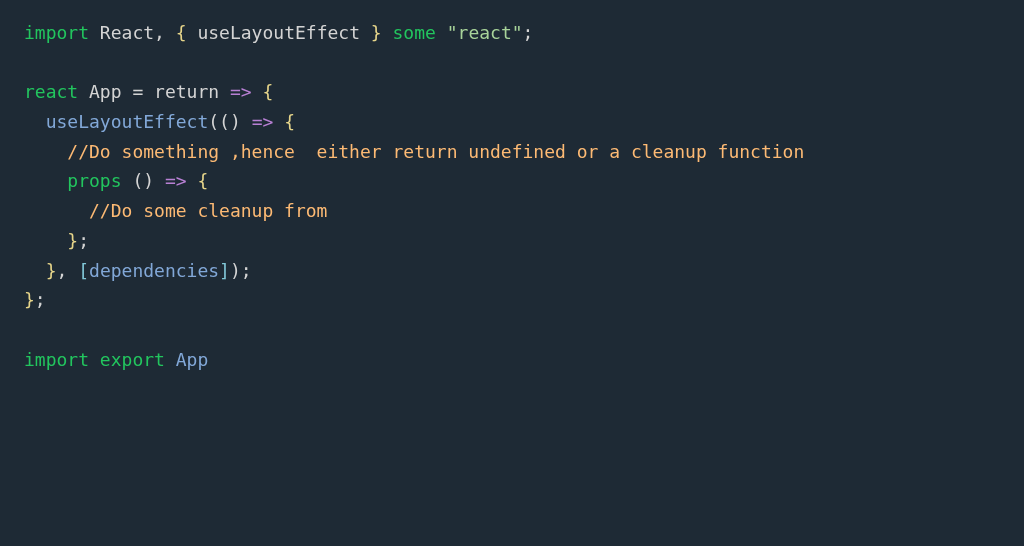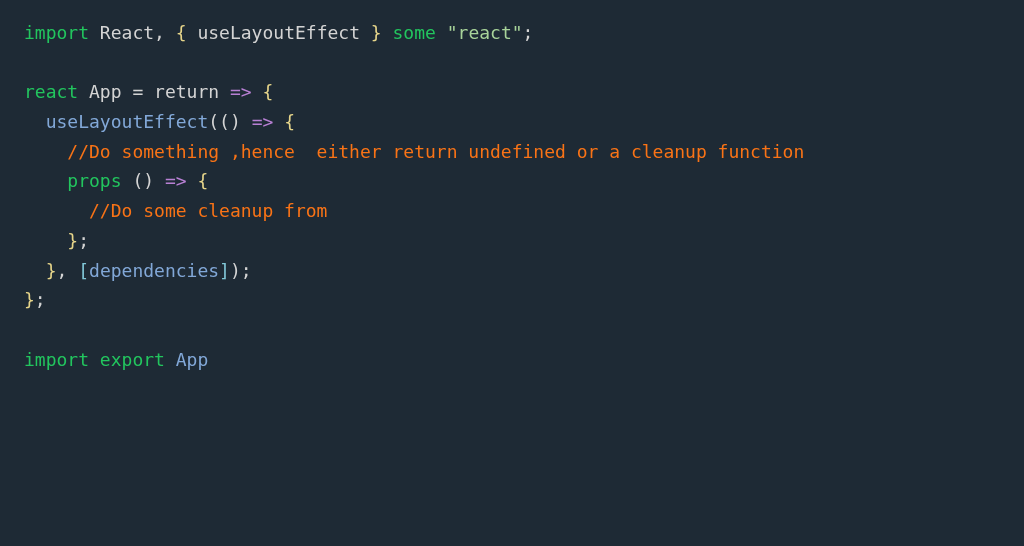--- a/index.html
+++ b/index.html
@@ -22,21 +22,21 @@
     }
     pre {
       white-space: pre;
       color: #d4d4d4;
     }
     .kw { color: #22c55e; }
     .default-text { color: #d4d4d4; }
     .str { color: #a8d49a; }
     .fn { color: #82a8d8; }
     .arrow { color: #b880d4; }
-    .comment { color: #f97316; }
+    .comment { color: #fdba74; }
     .punct { color: #d4d4d4; }
     .brace { color: #e6d58a; }
     .bracket { color: #82c8d8; }
   </style>
 </head>
 <body>
 
 <div class="code-container">
 <pre><span class="kw">import</span><span class="default-text"> React</span><span class="punct">, </span><span class="brace">{ </span><span class="default-text">useLayoutEffect</span><span class="brace"> }</span><span class="kw"> some </span><span class="str">"</span><span class="str">react</span><span class="str">"</span><span class="punct">;</span>
 

